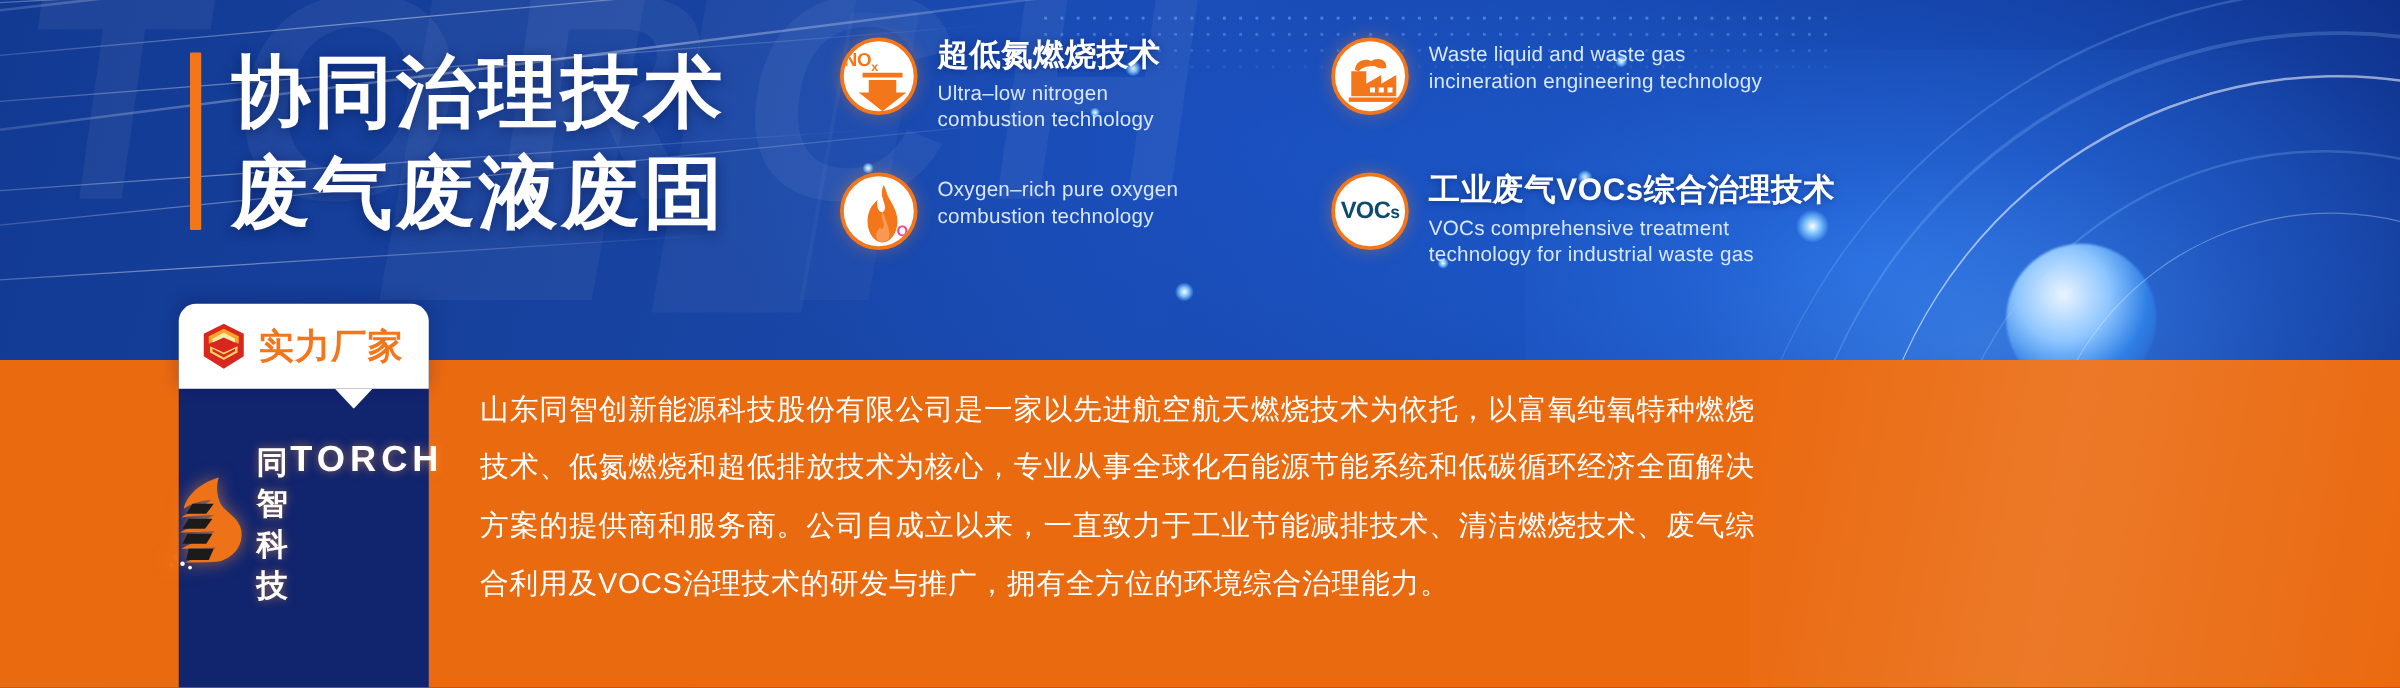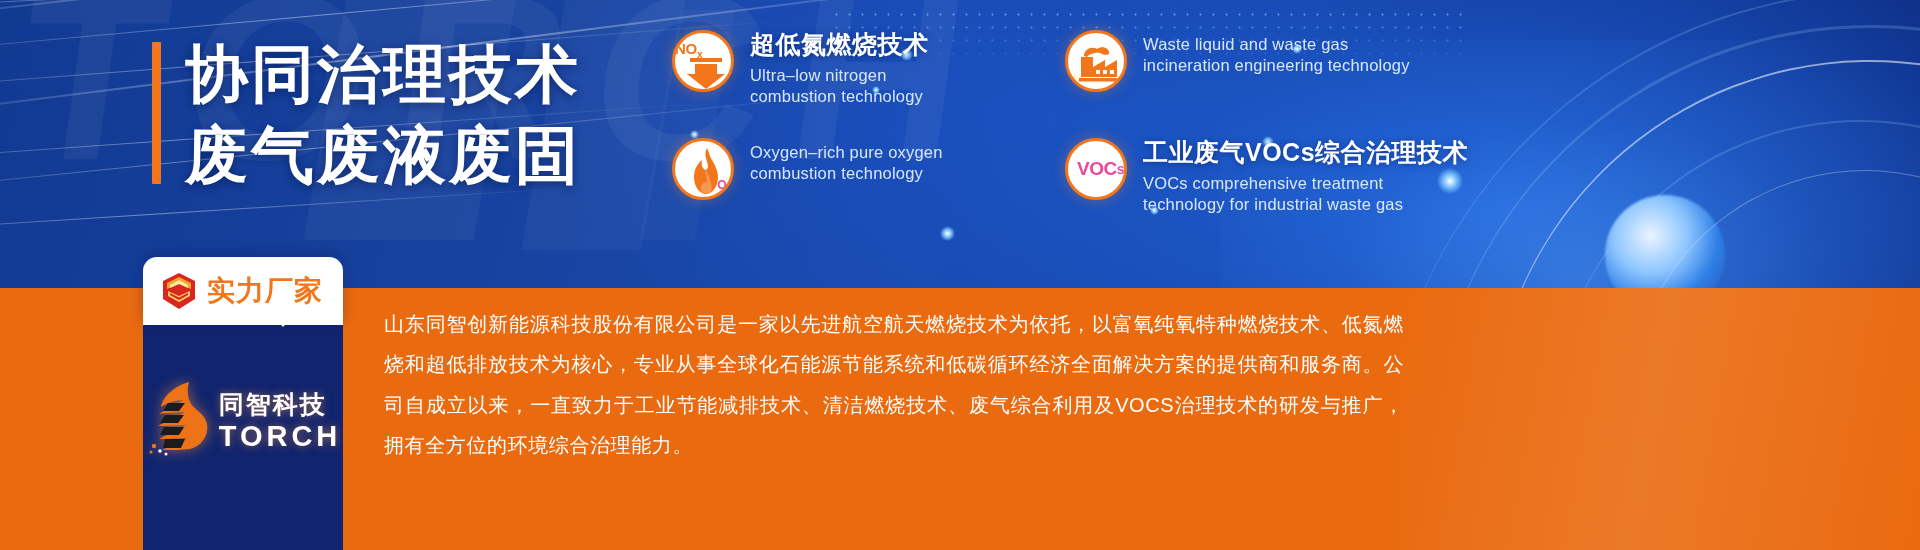--- a/index.html
+++ b/index.html
@@ -155,32 +155,31 @@
   .ico-nox-arrow { position:absolute; left:9px; top:25px; width:44px; height:32px; }
 
   .ico-factory { position:absolute; left:8px; top:11px; width:46px; height:40px; }
   .ico-flame   { position:absolute; left:13px; top:6px; width:36px; height:50px; }
   .ico-o2 {
     position:absolute; bottom:3px; left:0; right:0; text-align:right;
     font-size:12px; font-weight:bold; color:#ec4899;
   }
   .ico-o2 sub { font-size:8px; }
   .ico-vocs {
-    position:absolute; inset:0; display:flex; align-items:center; justify-content:flex-end;
-    font-size:19px; font-weight:bold; color:#ec4899; letter-spacing:-0.5px;
+    position:absolute; inset:0; display:flex; align-items:center; justify-content:center;
+    font-size:19px; font-weight:bold; color:#0c4a6e; letter-spacing:-0.5px;
   }
   .ico-vocs .s { font-size:14px; }
 
   
   .badge {
     position:absolute; left:143px; top:243px; width:200px; height:68px;
     background:#ffffff; border-radius:14px 14px 0 0; z-index:7;
     display:flex; align-items:center; gap:10px; padding-left:18px;
     box-shadow:0 -3px 14px rgba(0,10,60,0.25);
-    margin-top:14px;
   }
   .badge-shield { width:36px; height:38px; flex:0 0 auto; }
   .badge-text {
     font-size:28px; font-weight:bold; color:#f4761b; letter-spacing:1px;
   }
   .badge-notch {
     position:absolute; left:50%; transform:translateX(-50%);
     top:311px; width:30px; height:16px; z-index:7;
     background:#ffffff;
     clip-path:polygon(0 0, 100% 0, 50% 100%);
@@ -188,37 +187,37 @@
   }
 
   
   .logo-box {
     position:absolute; left:143px; bottom:0; width:200px; height:262px;
     z-index:8; display:flex; align-items:center; justify-content:center;
   }
   .logo-inner { display:flex; flex-direction:column; align-items:center; gap:2px; }
   .logo-row { display:flex; align-items:center; gap:8px; }
   .logo-mark { width:66px; height:78px; flex:0 0 auto; filter:drop-shadow(0 0 7px rgba(255,150,60,0.55)); }
-  .logo-words { display:flex; flex-direction:column; align-items:flex-start; }
+  .logo-words { display:flex; flex-direction:row; align-items:flex-start; }
   .logo-cn {
     font-size:25px; font-weight:bold; color:#ffffff; letter-spacing:2px;
     text-shadow:0 0 8px rgba(255,160,70,0.55);
   }
   .logo-en {
     font-size:29px; font-weight:bold; color:#ffffff; letter-spacing:4px;
     line-height:1; margin-top:1px;
     text-shadow:0 0 8px rgba(255,160,70,0.55);
   }
 
   
   .para {
     position:absolute; left:384px; top:304px; width:1020px; z-index:9;
   }
   .para p {
-    font-size:20px; color:#ffffff; line-height:2.02;
+    font-size:23px; color:#ffffff; line-height:2.02;
     letter-spacing:0.6px; text-align:justify;
   }
 </style>
 </head>
 <body>
 
 <div class="banner">
 
   <div class="bg-base"></div>
   <div class="bg-watermark">TORCH</div>

